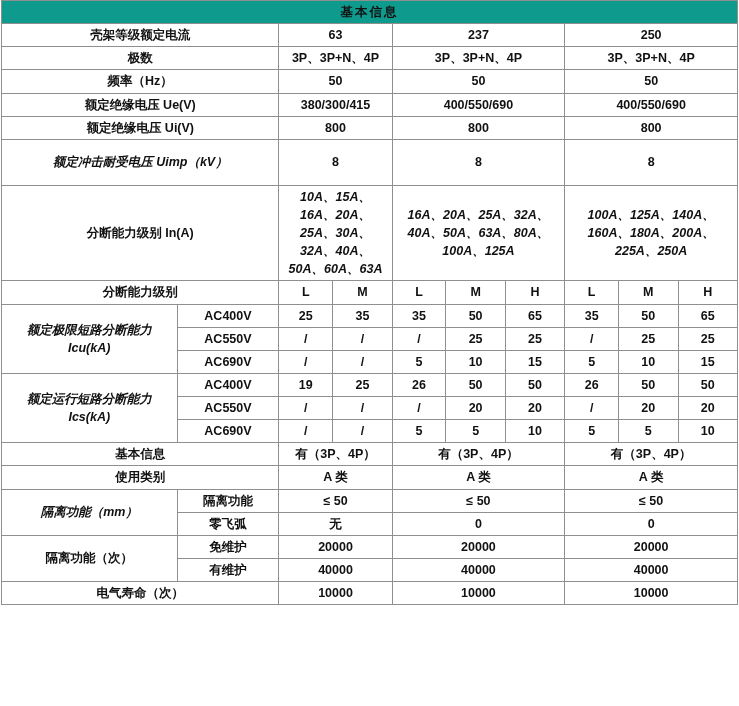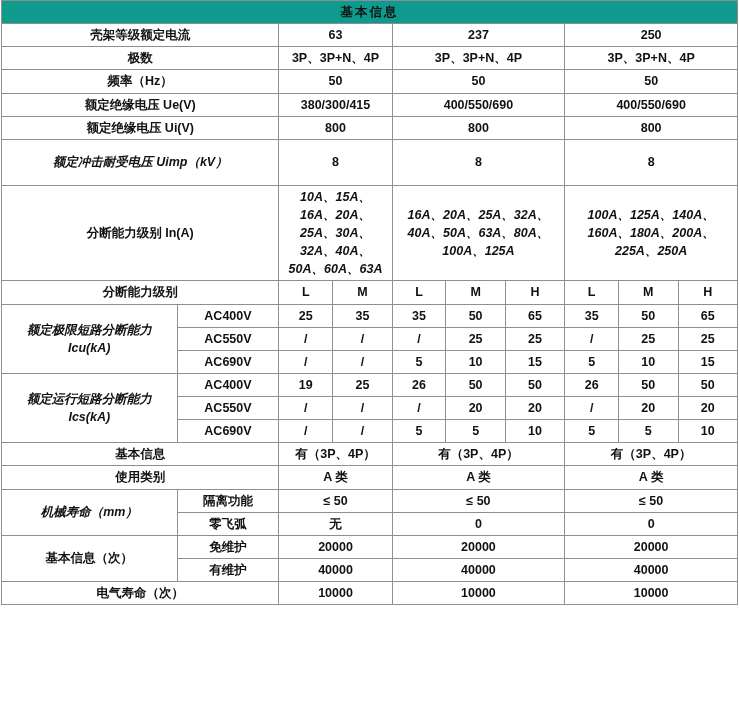--- a/index.html
+++ b/index.html
@@ -222,35 +222,35 @@
       </tr>
 
       <tr>
         <td class="rowhead" colspan="2">使用类别</td>
         <td colspan="2">A 类</td>
         <td colspan="3">A 类</td>
         <td colspan="3">A 类</td>
       </tr>
 
       <tr>
-        <td class="rowhead multi" rowspan="2">机械寿命（mm）</td>
+        <td class="rowhead multi" rowspan="2">隔离功能（mm）</td>
         <td class="sub-label">隔离功能</td>
         <td colspan="2">≤ 50</td>
         <td colspan="3">≤ 50</td>
         <td colspan="3">≤ 50</td>
       </tr>
       <tr>
         <td class="sub-label">零飞弧</td>
         <td colspan="2">无</td>
         <td colspan="3">0</td>
         <td colspan="3">0</td>
       </tr>
 
       <tr>
-        <td class="rowhead" rowspan="2">基本信息（次）</td>
+        <td class="rowhead" rowspan="2">隔离功能（次）</td>
         <td class="sub-label">免维护</td>
         <td colspan="2">20000</td>
         <td colspan="3">20000</td>
         <td colspan="3">20000</td>
       </tr>
       <tr>
         <td class="sub-label">有维护</td>
         <td colspan="2">40000</td>
         <td colspan="3">40000</td>
         <td colspan="3">40000</td>

